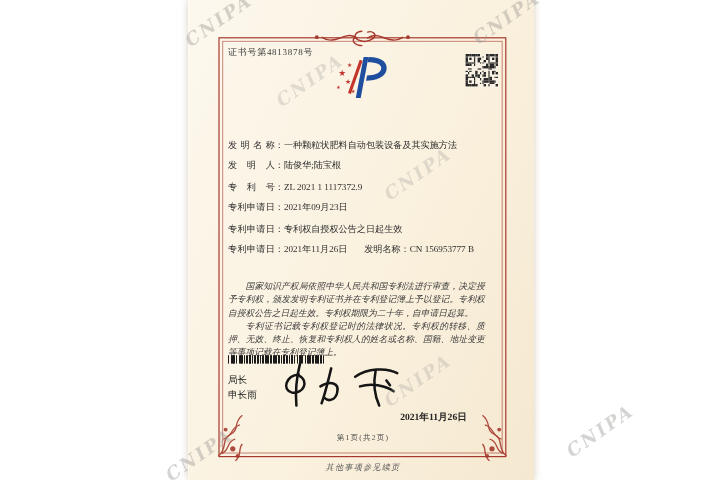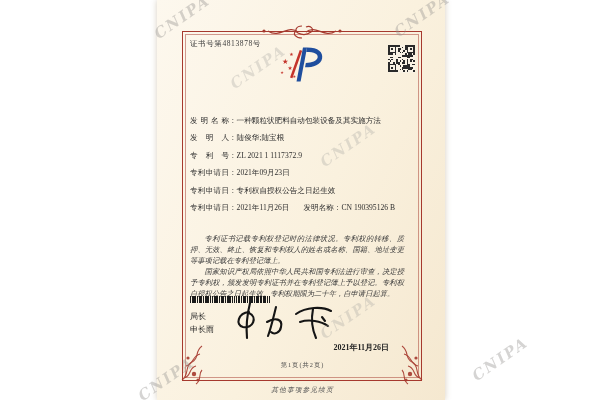--- a/index.html
+++ b/index.html
@@ -256,27 +256,27 @@
       <div class="frow">
         <span class="lbl">专利号</span><span>：</span><span>ZL 2021 1 1117372.9</span>
       </div>
       <div class="frow">
         <span class="lbl">专利申请日</span><span>：</span><span>2021年09月23日</span>
       </div>
       <div class="frow">
         <span class="lbl">专利申请日</span><span>：</span><span>专利权自授权公告之日起生效</span>
       </div>
       <div class="frow">
-        <span class="lbl">专利申请日</span><span>：</span><span>2021年11月26日</span><span class="grant-gap"></span><span>发明名称</span><span>：</span><span>CN 190395126 B</span>
+        <span class="lbl">专利申请日</span><span>：</span><span>2021年11月26日</span><span class="grant-gap"></span><span>发明名称</span><span>：</span><span>CN 156953777 B</span>
       </div>
     </div>
 
     <div class="paras">
+      <p>国家知识产权局依照中华人民共和国专利法进行审查，决定授予专利权，颁发发明专利证书并在专利登记簿上予以登记。专利权自授权公告之日起生效。专利权期限为二十年，自申请日起算。</p>
       <p>专利证书记载专利权登记时的法律状况。专利权的转移、质押、无效、终止、恢复和专利权人的姓名或名称、国籍、地址变更等事项记载在专利登记簿上。</p>
-      <p>国家知识产权局依照中华人民共和国专利法进行审查，决定授予专利权，颁发发明专利证书并在专利登记簿上予以登记。专利权自授权公告之日起生效。专利权期限为二十年，自申请日起算。</p>
     </div>
 
     <div class="barcode"></div>
 
     <div class="signer">
       <div>局长</div>
       <div>申长雨</div>
     </div>
 
     <svg class="signature" width="118" height="48" viewBox="0 0 118 48">

